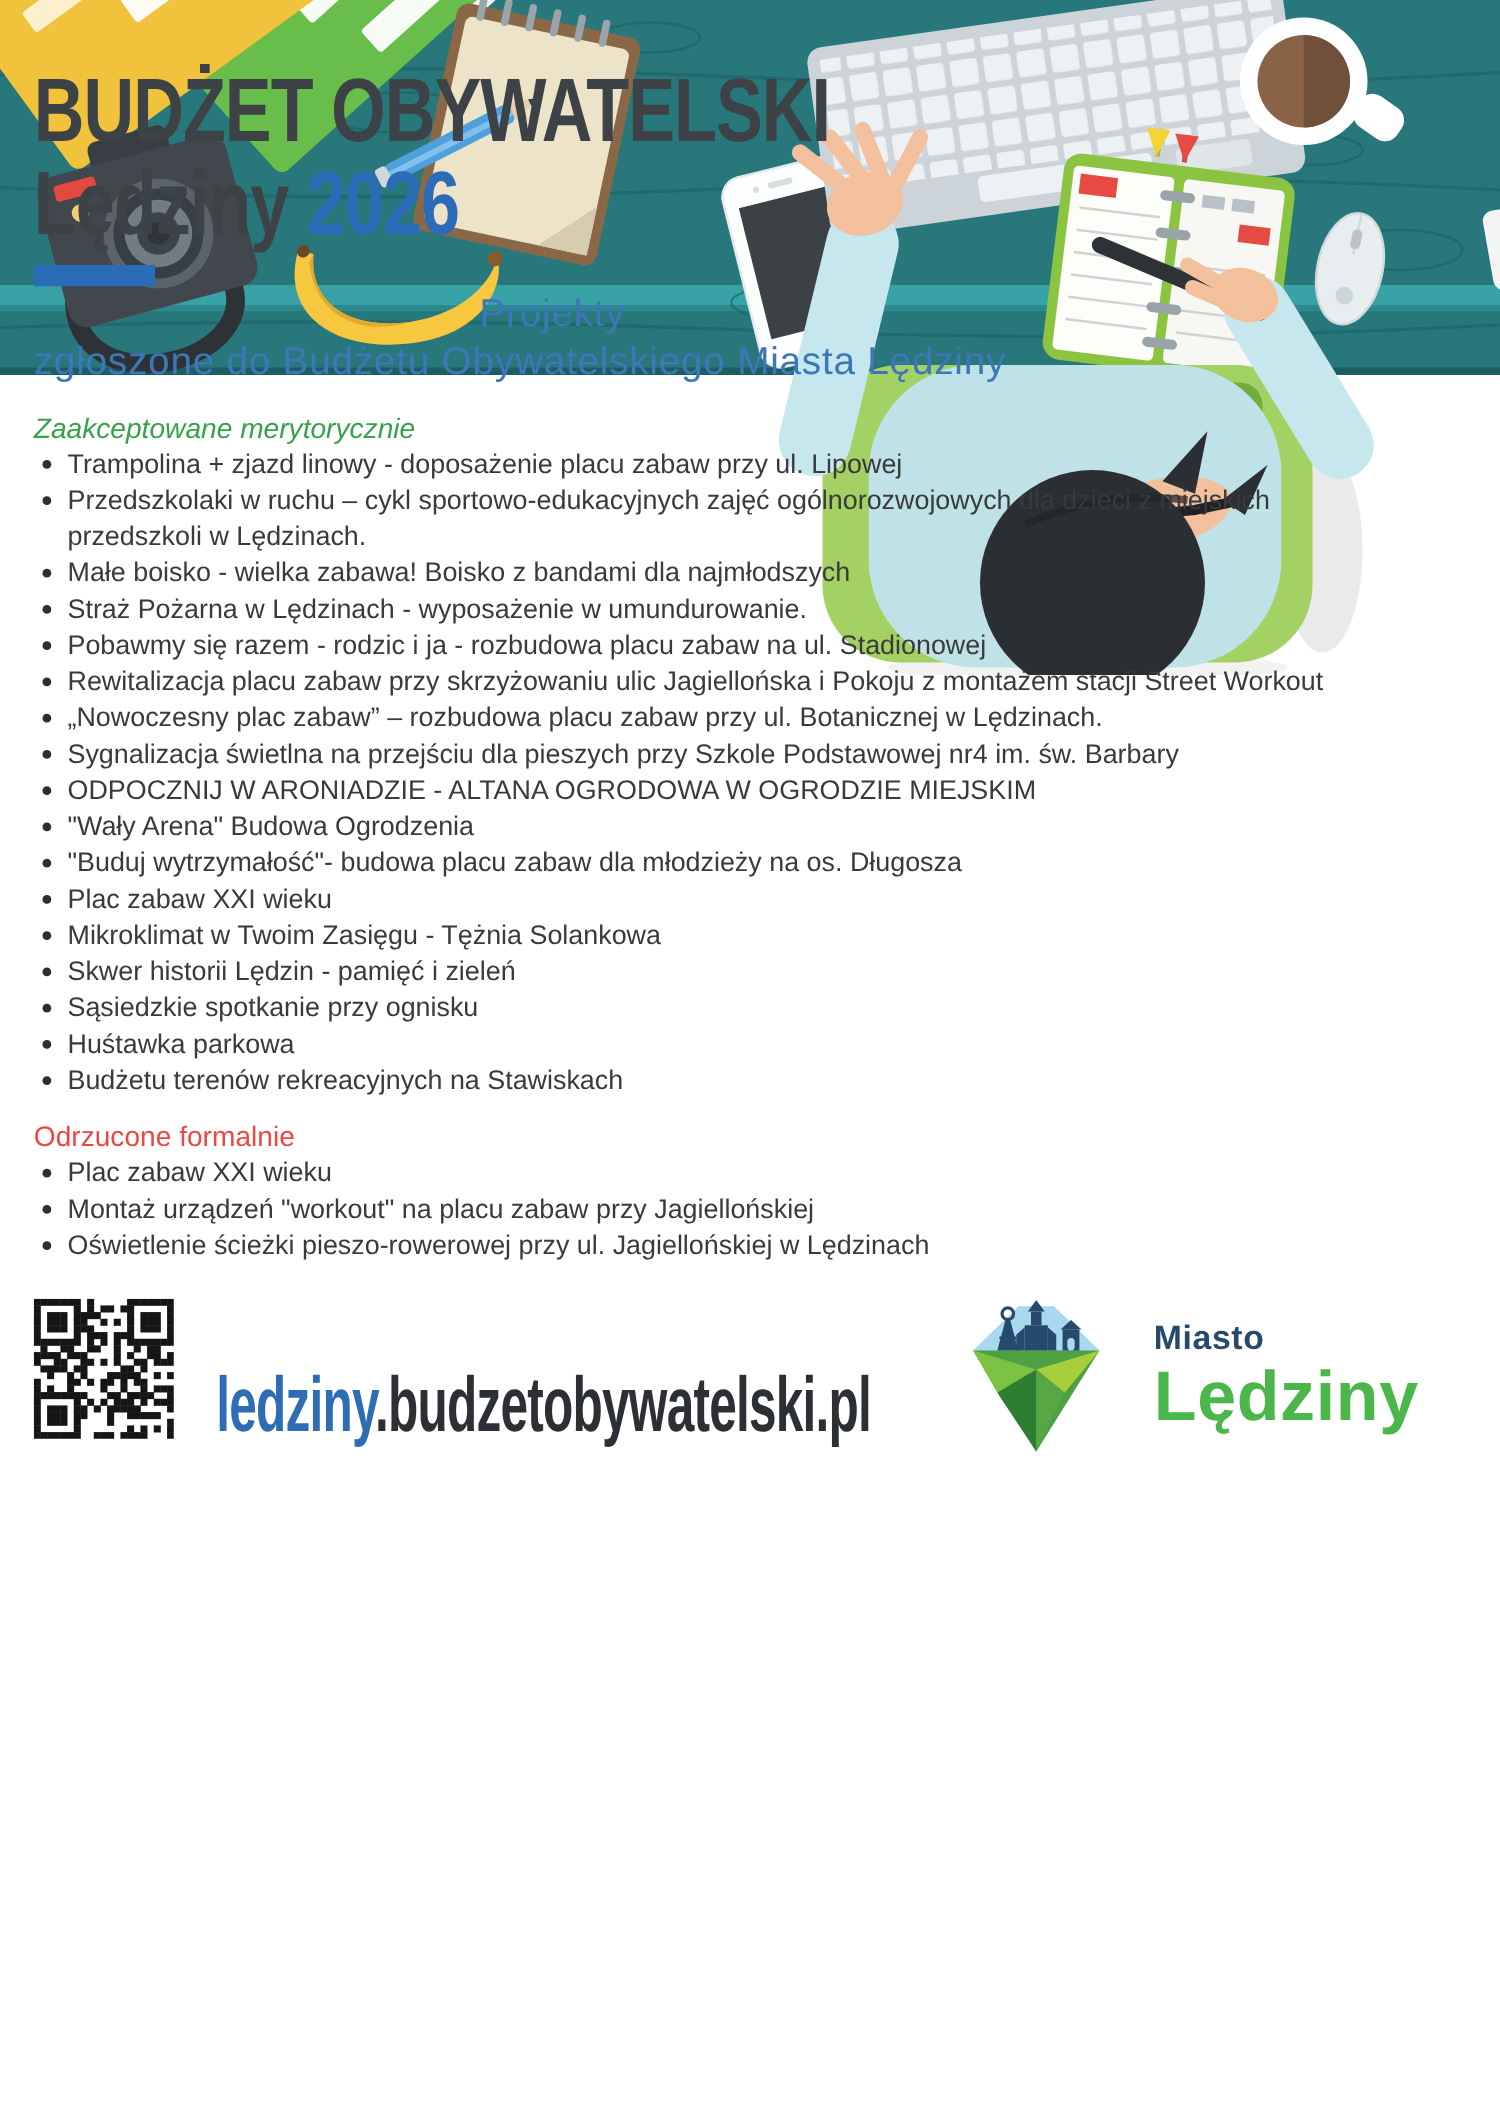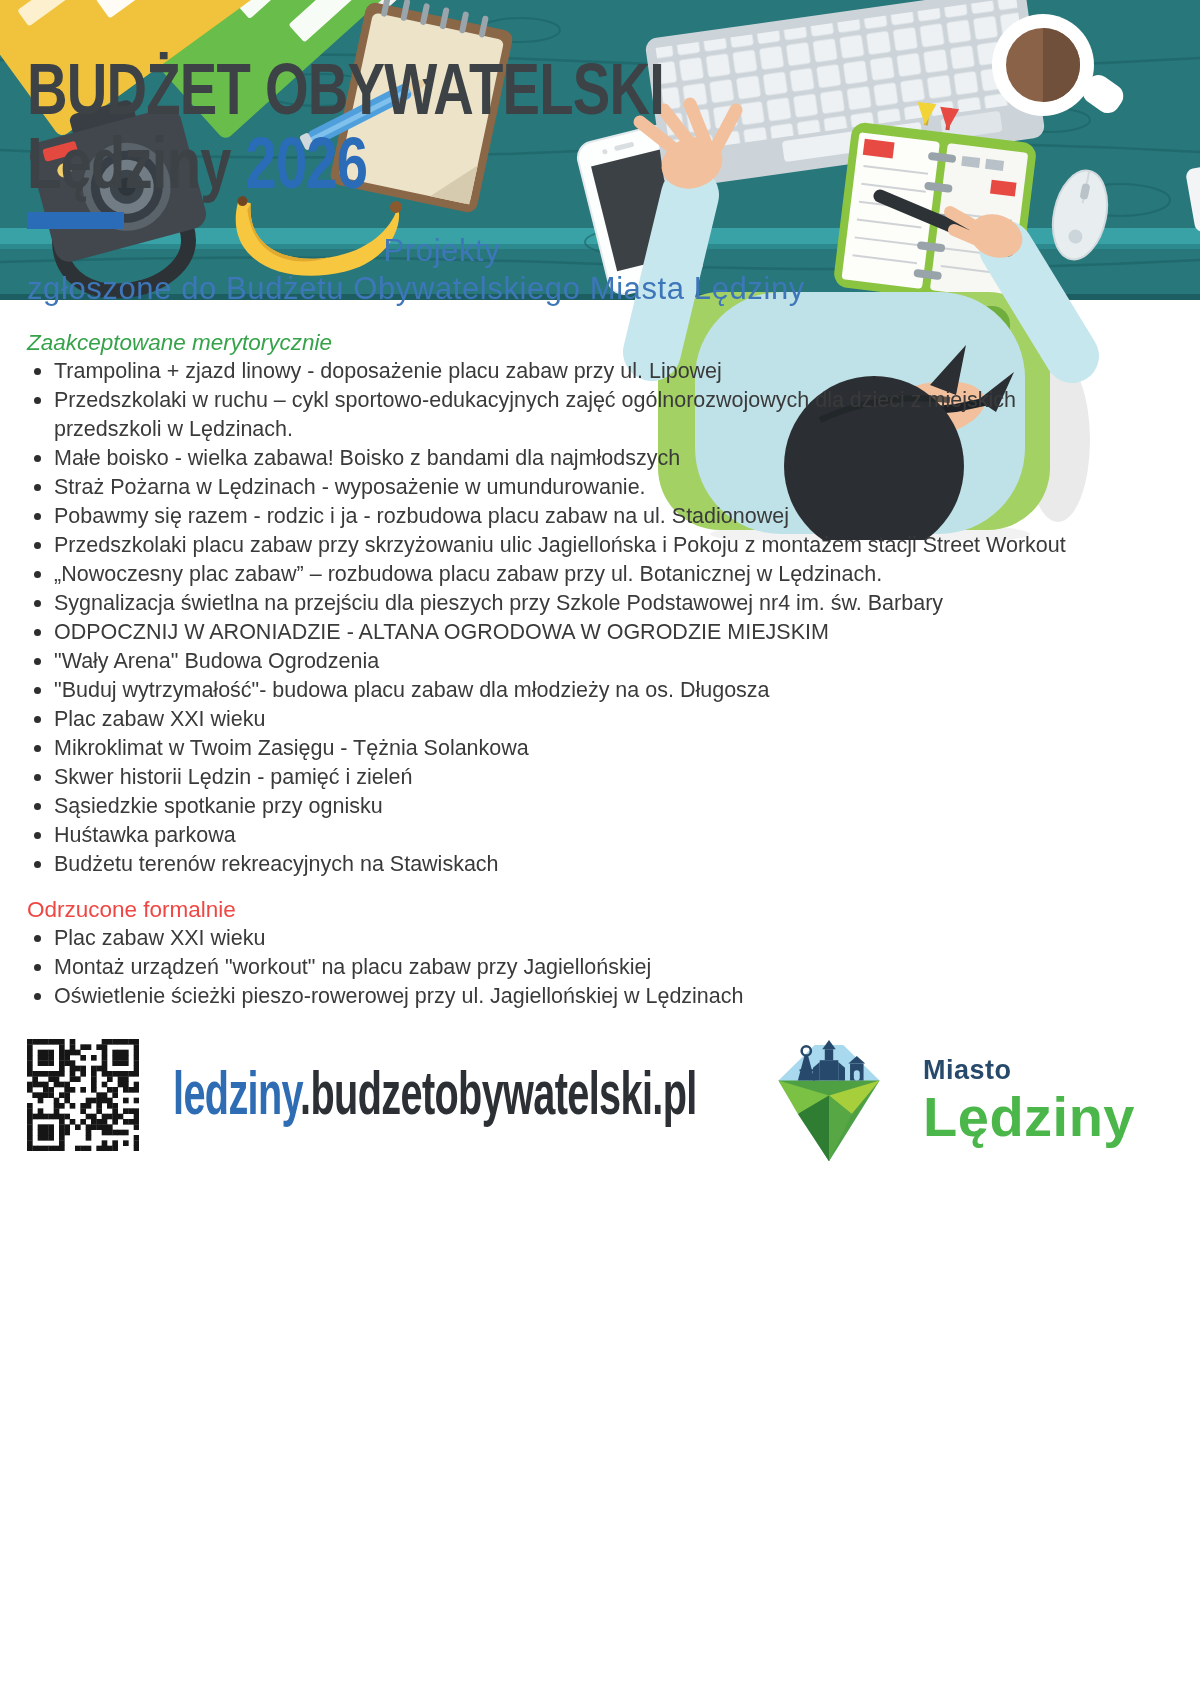--- a/index.html
+++ b/index.html
@@ -23,21 +23,21 @@
   
   .sec-h{font-size:22.5px;line-height:29px;font-weight:400;}
   .acc-h{color:#36a34a;margin-top:20px;font-style:italic;}
   .rej-h{color:#ee4743;margin-top:16px;}
   ul.plist{list-style:none;margin:0;padding:0;max-width:1085px;}
   ul.plist li{position:relative;padding-left:27px;font-size:21.5px;line-height:29px;color:#3a3a3a;}
   ul.plist li::before{content:"";position:absolute;left:7px;top:11px;width:7px;height:7px;border-radius:50%;background:#2e2e2e;}
 
   
   .footer{display:flex;align-items:flex-start;margin-top:28px;}
-  .url-wrap{width:550px;margin-left:34px;margin-top:18px;}
+  .url-wrap{width:550px;margin-left:34px;margin-top:50px;}
   .url{font-size:62px;font-weight:700;letter-spacing:-1px;color:#2c3034;
        transform:scaleX(.64);transform-origin:left top;white-space:nowrap;}
   .url-blue{color:#2e6db4;}
   .citylogo{margin-left:auto;display:flex;align-items:flex-start;margin-top:-14px;margin-right:10px;}
   .logo-text{margin-left:14px;}
   .logo-top{font-size:27px;font-weight:700;color:#27496b;margin-top:30px;letter-spacing:.5px;}
   .logo-city{font-size:56px;font-weight:700;color:#4bb649;margin-top:-2px;letter-spacing:.5px;}
 </style>
 </head>
 <body>
@@ -238,21 +238,21 @@
   </div>
 
   <div class="sec-h acc-h">Zaakceptowane merytorycznie</div>
   <ul class="plist">
 
   <li><span>Trampolina + zjazd linowy - doposażenie placu zabaw przy ul. Lipowej</span></li>
       <li><span>Przedszkolaki w ruchu – cykl sportowo-edukacyjnych zajęć ogólnorozwojowych dla dzieci z miejskich przedszkoli w Lędzinach.</span></li>
       <li><span>Małe boisko - wielka zabawa! Boisko z bandami dla najmłodszych</span></li>
       <li><span>Straż Pożarna w Lędzinach - wyposażenie w umundurowanie.</span></li>
       <li><span>Pobawmy się razem - rodzic i ja - rozbudowa placu zabaw na ul. Stadionowej</span></li>
-      <li><span>Przedszkolaki placu zabaw przy skrzyżowaniu ulic Jagiellońska i Pokoju z montażem stacji Street Workout</span></li>
+      <li><span>Rewitalizacja placu zabaw przy skrzyżowaniu ulic Jagiellońska i Pokoju z montażem stacji Street Workout</span></li>
       <li><span>„Nowoczesny plac zabaw” – rozbudowa placu zabaw przy ul. Botanicznej w Lędzinach.</span></li>
       <li><span>Sygnalizacja świetlna na przejściu dla pieszych przy Szkole Podstawowej nr4 im. św. Barbary</span></li>
       <li><span>ODPOCZNIJ W ARONIADZIE - ALTANA OGRODOWA W OGRODZIE MIEJSKIM</span></li>
       <li><span>"Wały Arena" Budowa Ogrodzenia</span></li>
       <li><span>"Buduj wytrzymałość"- budowa placu zabaw dla młodzieży na os. Długosza</span></li>
       <li><span>Plac zabaw XXI wieku</span></li>
       <li><span>Mikroklimat w Twoim Zasięgu - Tężnia Solankowa</span></li>
       <li><span>Skwer historii Lędzin - pamięć i zieleń</span></li>
       <li><span>Sąsiedzkie spotkanie przy ognisku</span></li>
       <li><span>Huśtawka parkowa</span></li>

